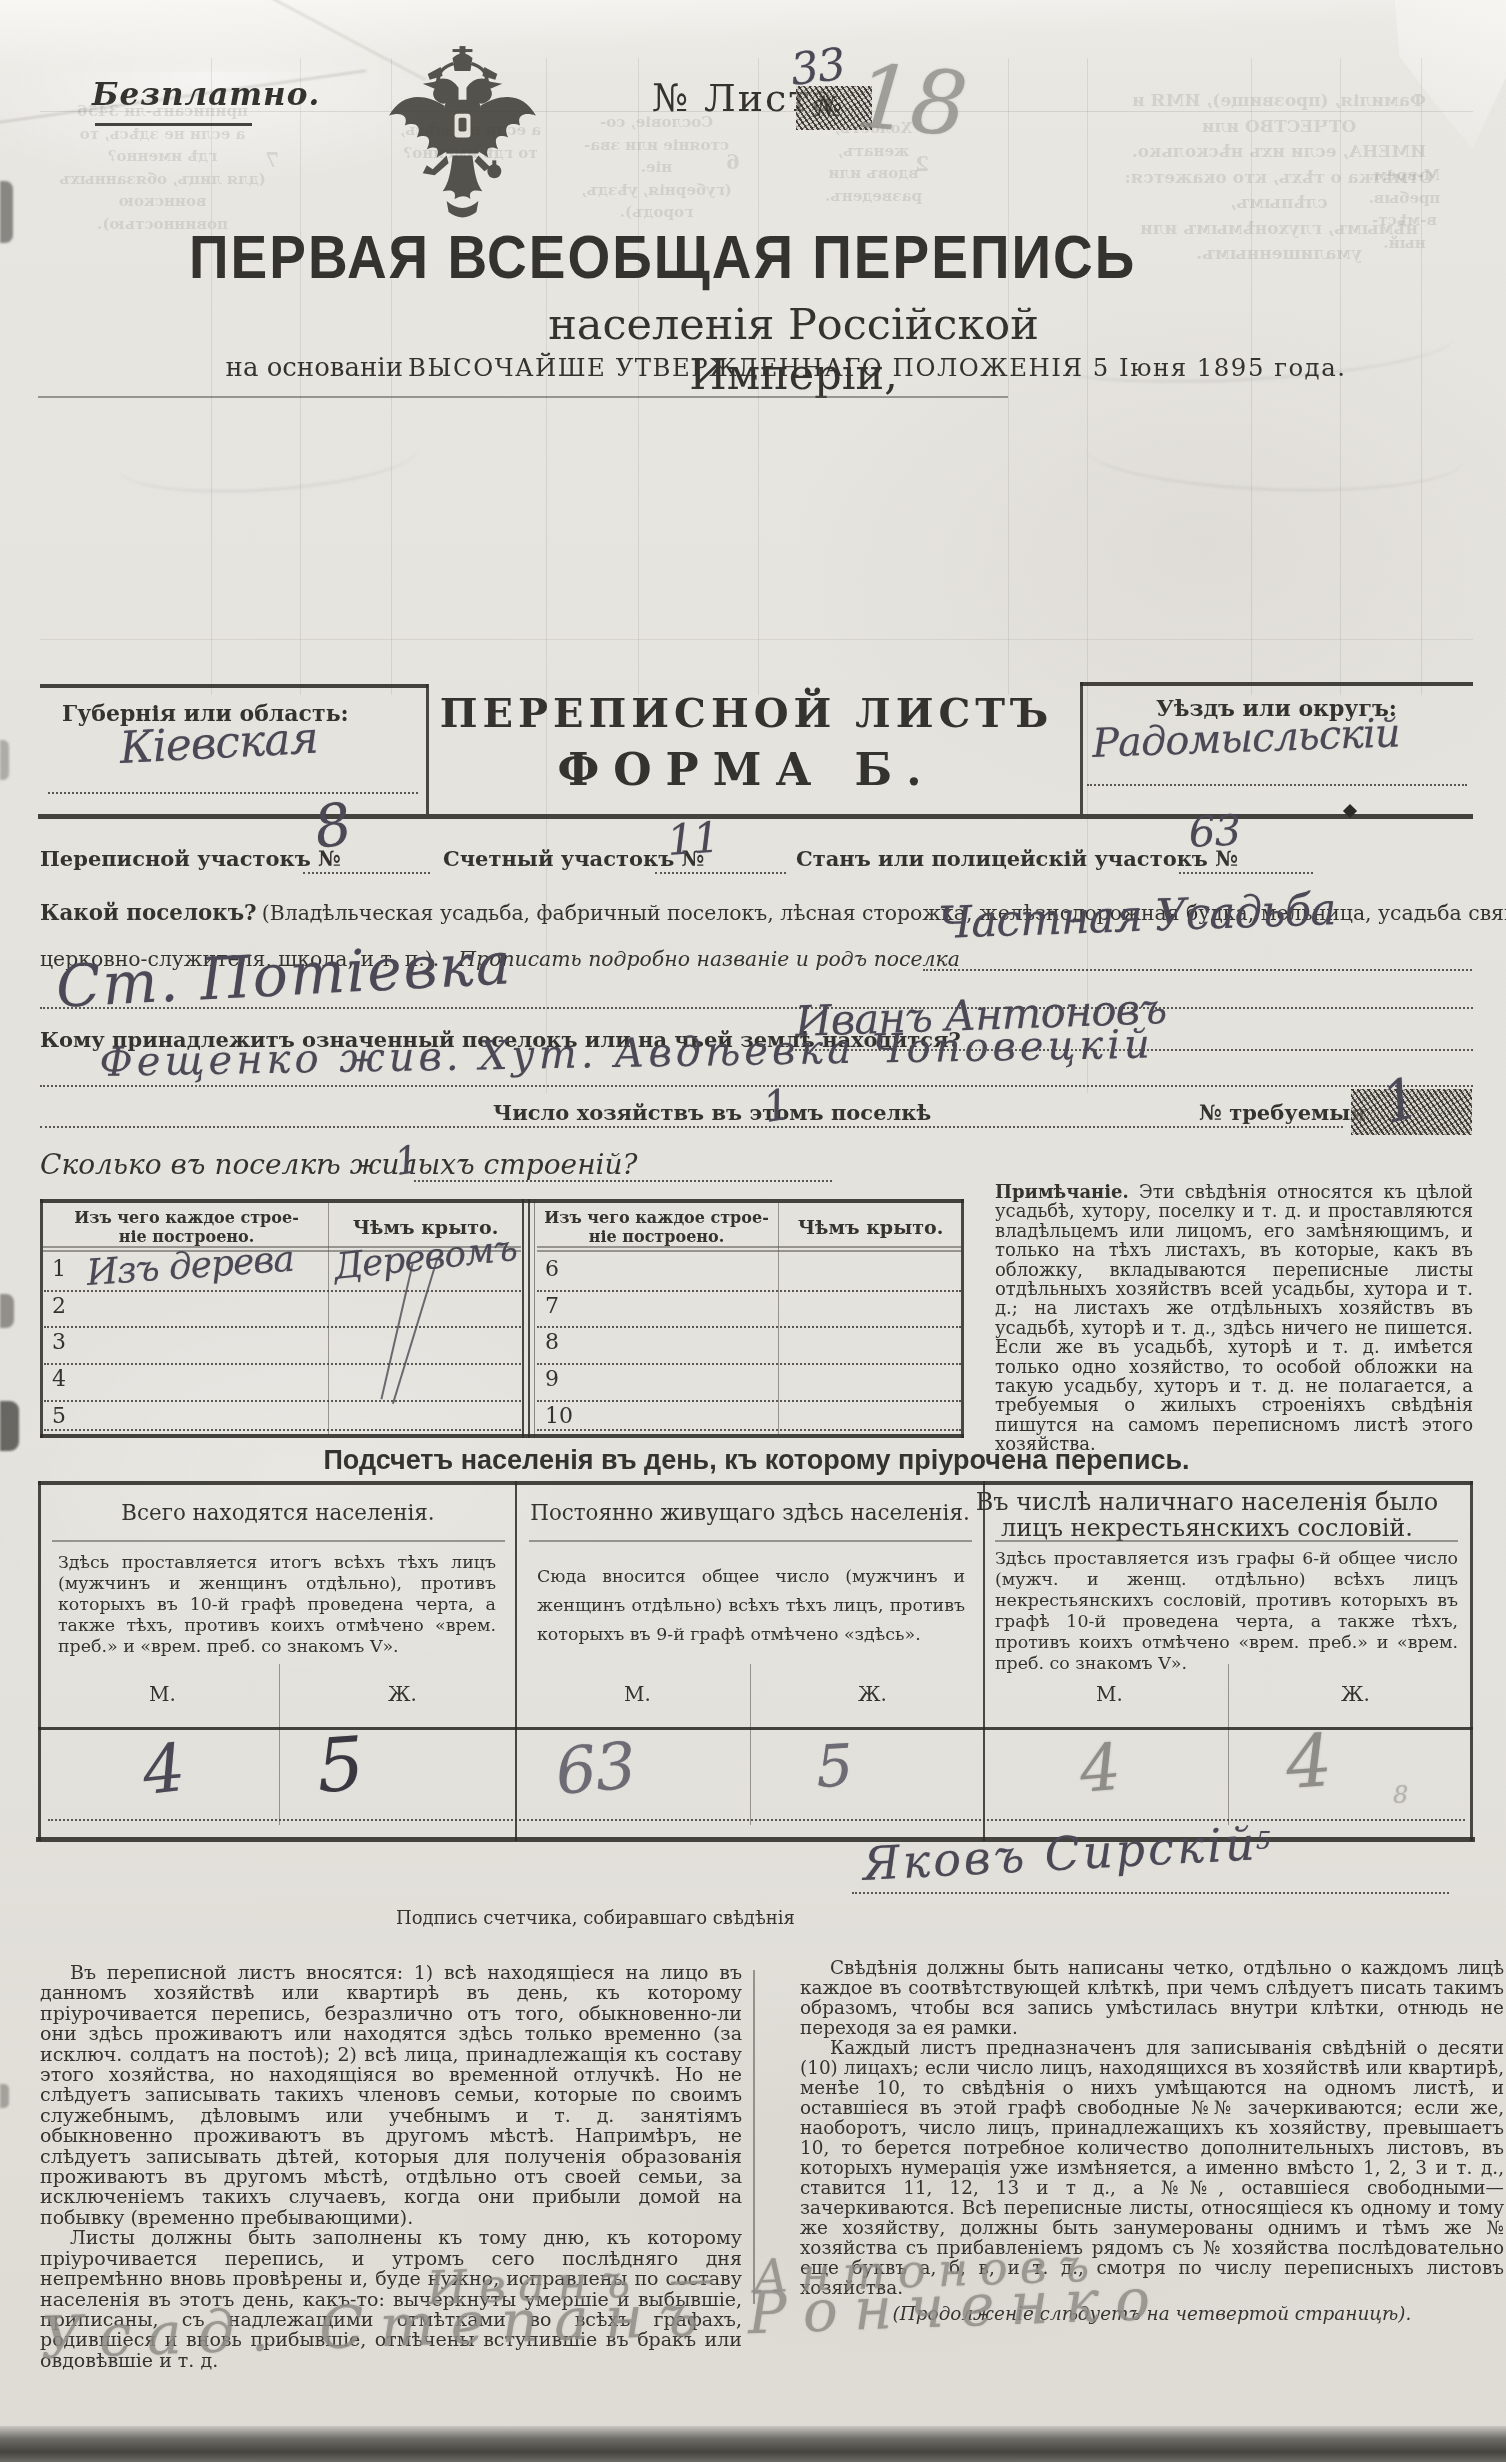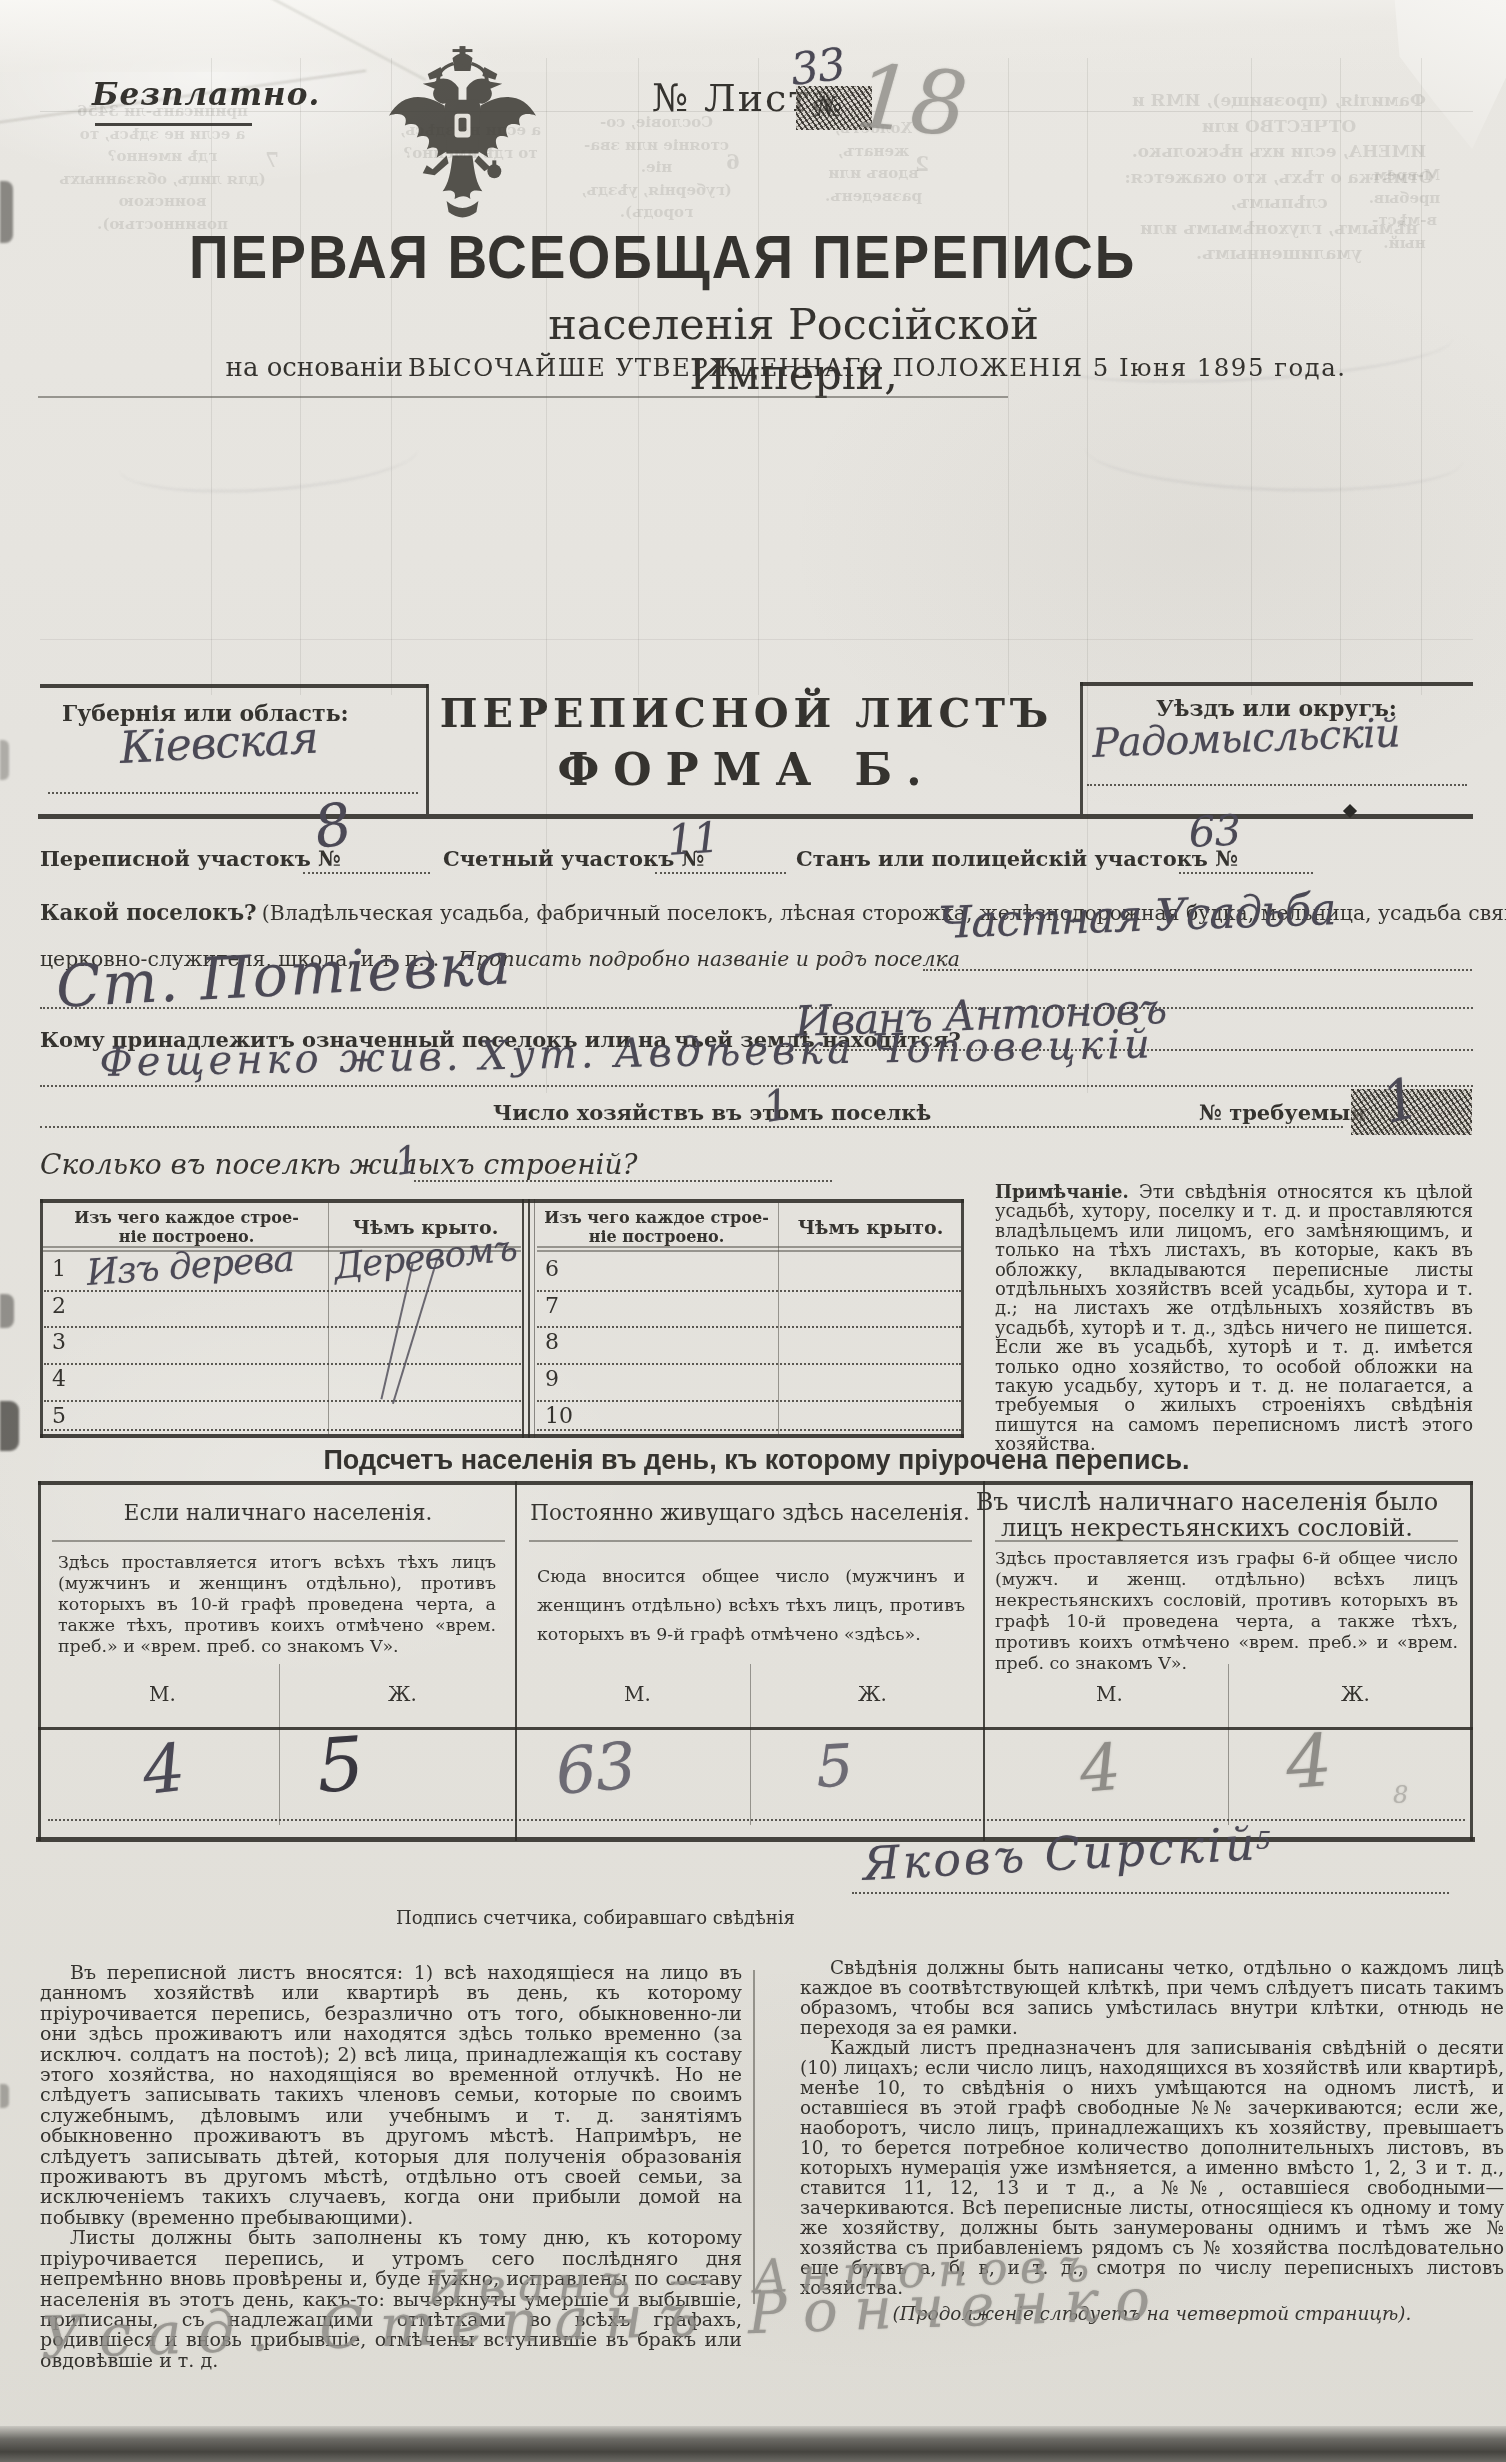--- a/index.html
+++ b/index.html
@@ -276,21 +276,21 @@
 
   <div class="abs rule" style="left:38px;top:1481px;width:1435px;height:4px;"></div>
   <div class="abs vline" style="left:38px;top:1481px;width:3px;height:360px;"></div>
   <div class="abs vline" style="left:1470px;top:1481px;width:3px;height:360px;"></div>
   <div class="abs vline" style="left:515px;top:1481px;width:2px;height:360px;"></div>
   <div class="abs vline" style="left:983px;top:1481px;width:2px;height:360px;"></div>
   <div class="abs thin" style="left:279px;top:1664px;width:1px;height:161px;"></div>
   <div class="abs thin" style="left:750px;top:1664px;width:1px;height:161px;"></div>
   <div class="abs thin" style="left:1228px;top:1664px;width:1px;height:161px;"></div>
 
-  <div class="abs center serif print" style="left:40px;top:1500px;width:476px;font-size:21.4px;">Если наличнаго населенія.</div>
+  <div class="abs center serif print" style="left:40px;top:1500px;width:476px;font-size:21.4px;">Всего находятся населенія.</div>
   <div class="abs center serif print" style="left:517px;top:1500px;width:466px;font-size:21.4px;">Постоянно живущаго здѣсь населенія.</div>
   <div class="abs center serif print" style="left:968px;top:1489px;width:478px;font-size:24px;line-height:26px;">Въ числѣ наличнаго населенія было лицъ некрестьянскихъ сословій.</div>
 
   <div class="abs thin" style="left:52px;top:1540px;width:453px;height:1.5px;"></div>
   <div class="abs thin" style="left:529px;top:1540px;width:443px;height:1.5px;"></div>
   <div class="abs thin" style="left:995px;top:1540px;width:463px;height:1.5px;"></div>
 
   <div class="abs center justify desc print" style="left:58px;top:1552px;width:438px;">Здѣсь проставляется итогъ всѣхъ тѣхъ лицъ (мужчинъ и женщинъ отдѣльно), противъ которыхъ въ 10-й графѣ проведена черта, а также тѣхъ, противъ коихъ отмѣчено «врем. преб.» и «врем. преб. со знакомъ V».</div>
   <div class="abs center justify desc print" style="left:537px;top:1562px;width:428px;line-height:29px;">Сюда вносится общее число (мужчинъ и женщинъ отдѣльно) всѣхъ тѣхъ лицъ, противъ которыхъ въ 9-й графѣ отмѣчено «здѣсь».</div>
   <div class="abs center justify desc print" style="left:995px;top:1548px;width:463px;">Здѣсь проставляется изъ графы 6-й общее число (мужч. и женщ. отдѣльно) всѣхъ лицъ некрестьянскихъ сословій, противъ которыхъ въ графѣ 10-й проведена черта, а также тѣхъ, противъ коихъ отмѣчено «врем. преб.» и «врем. преб. со знакомъ V».</div>

